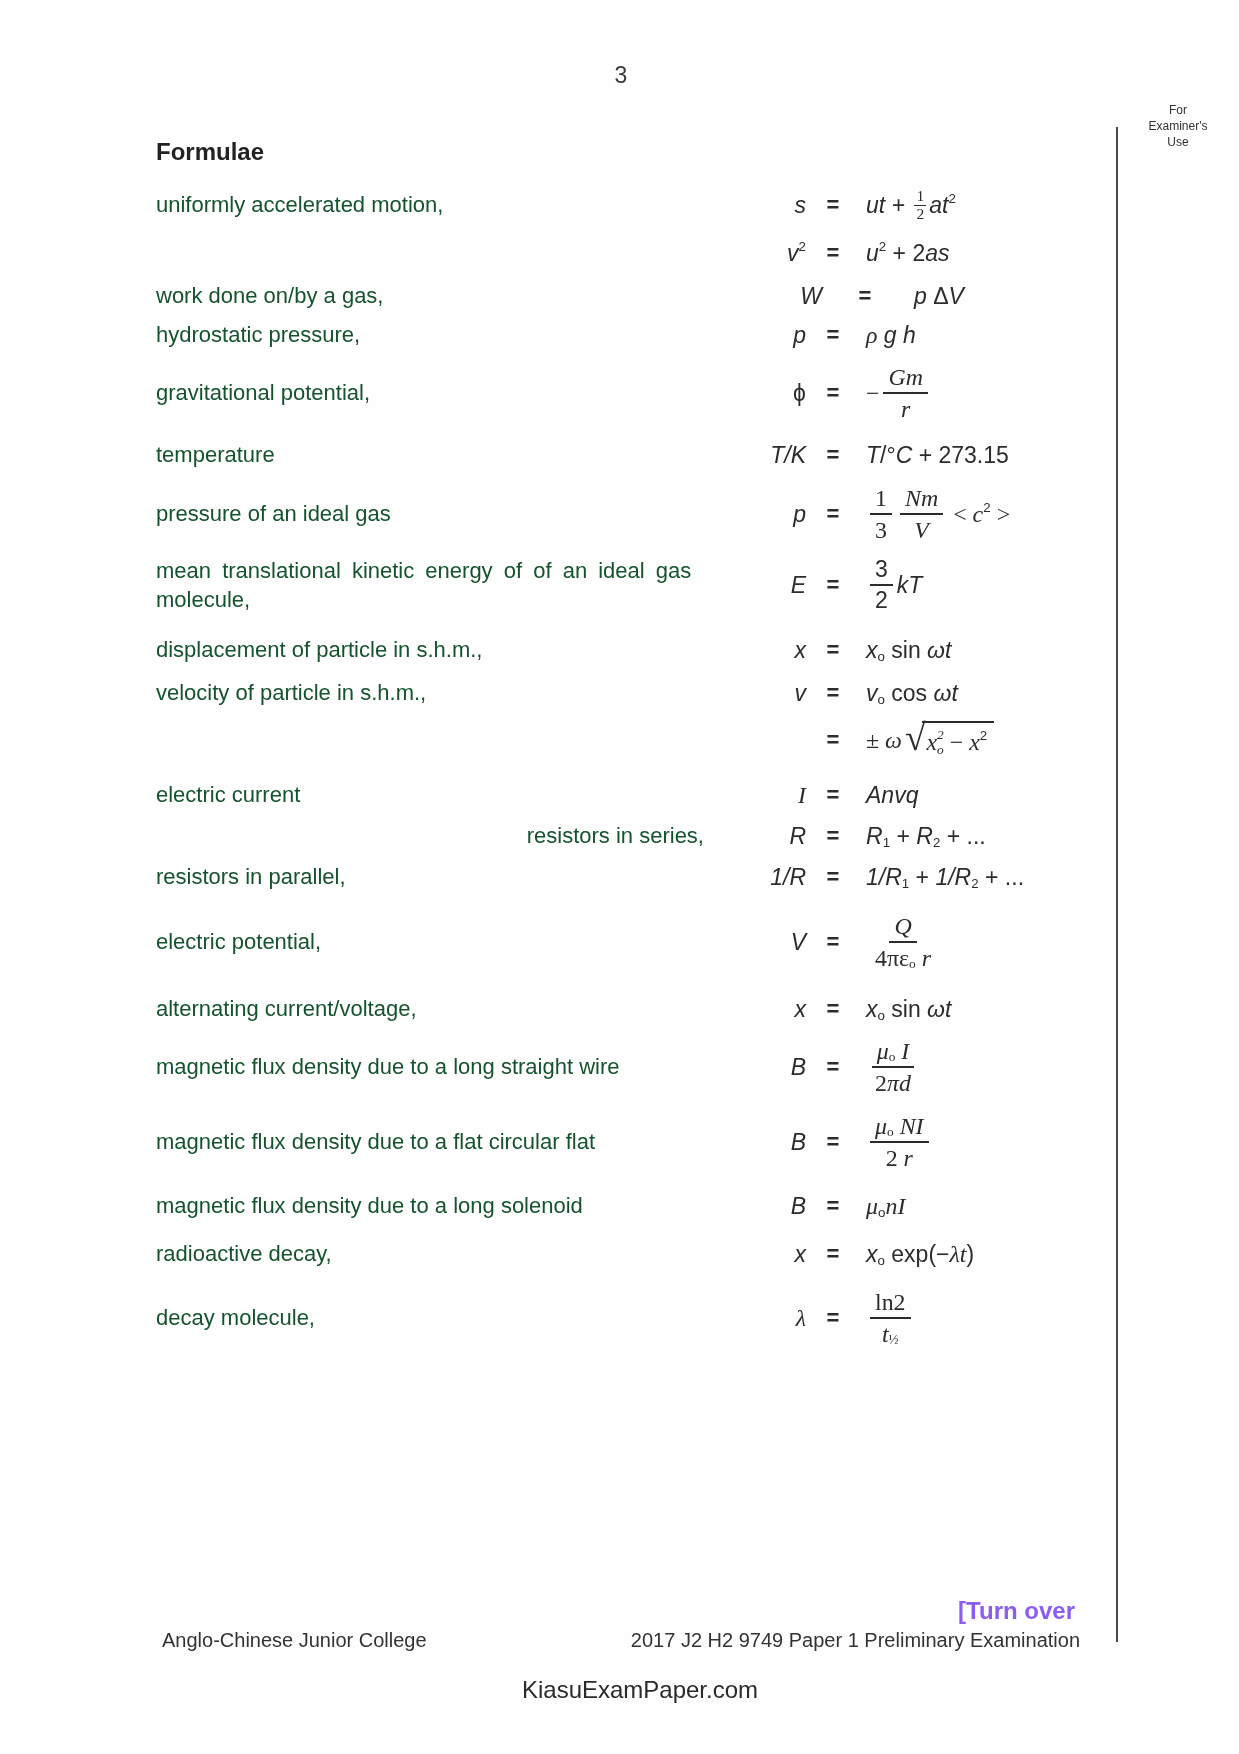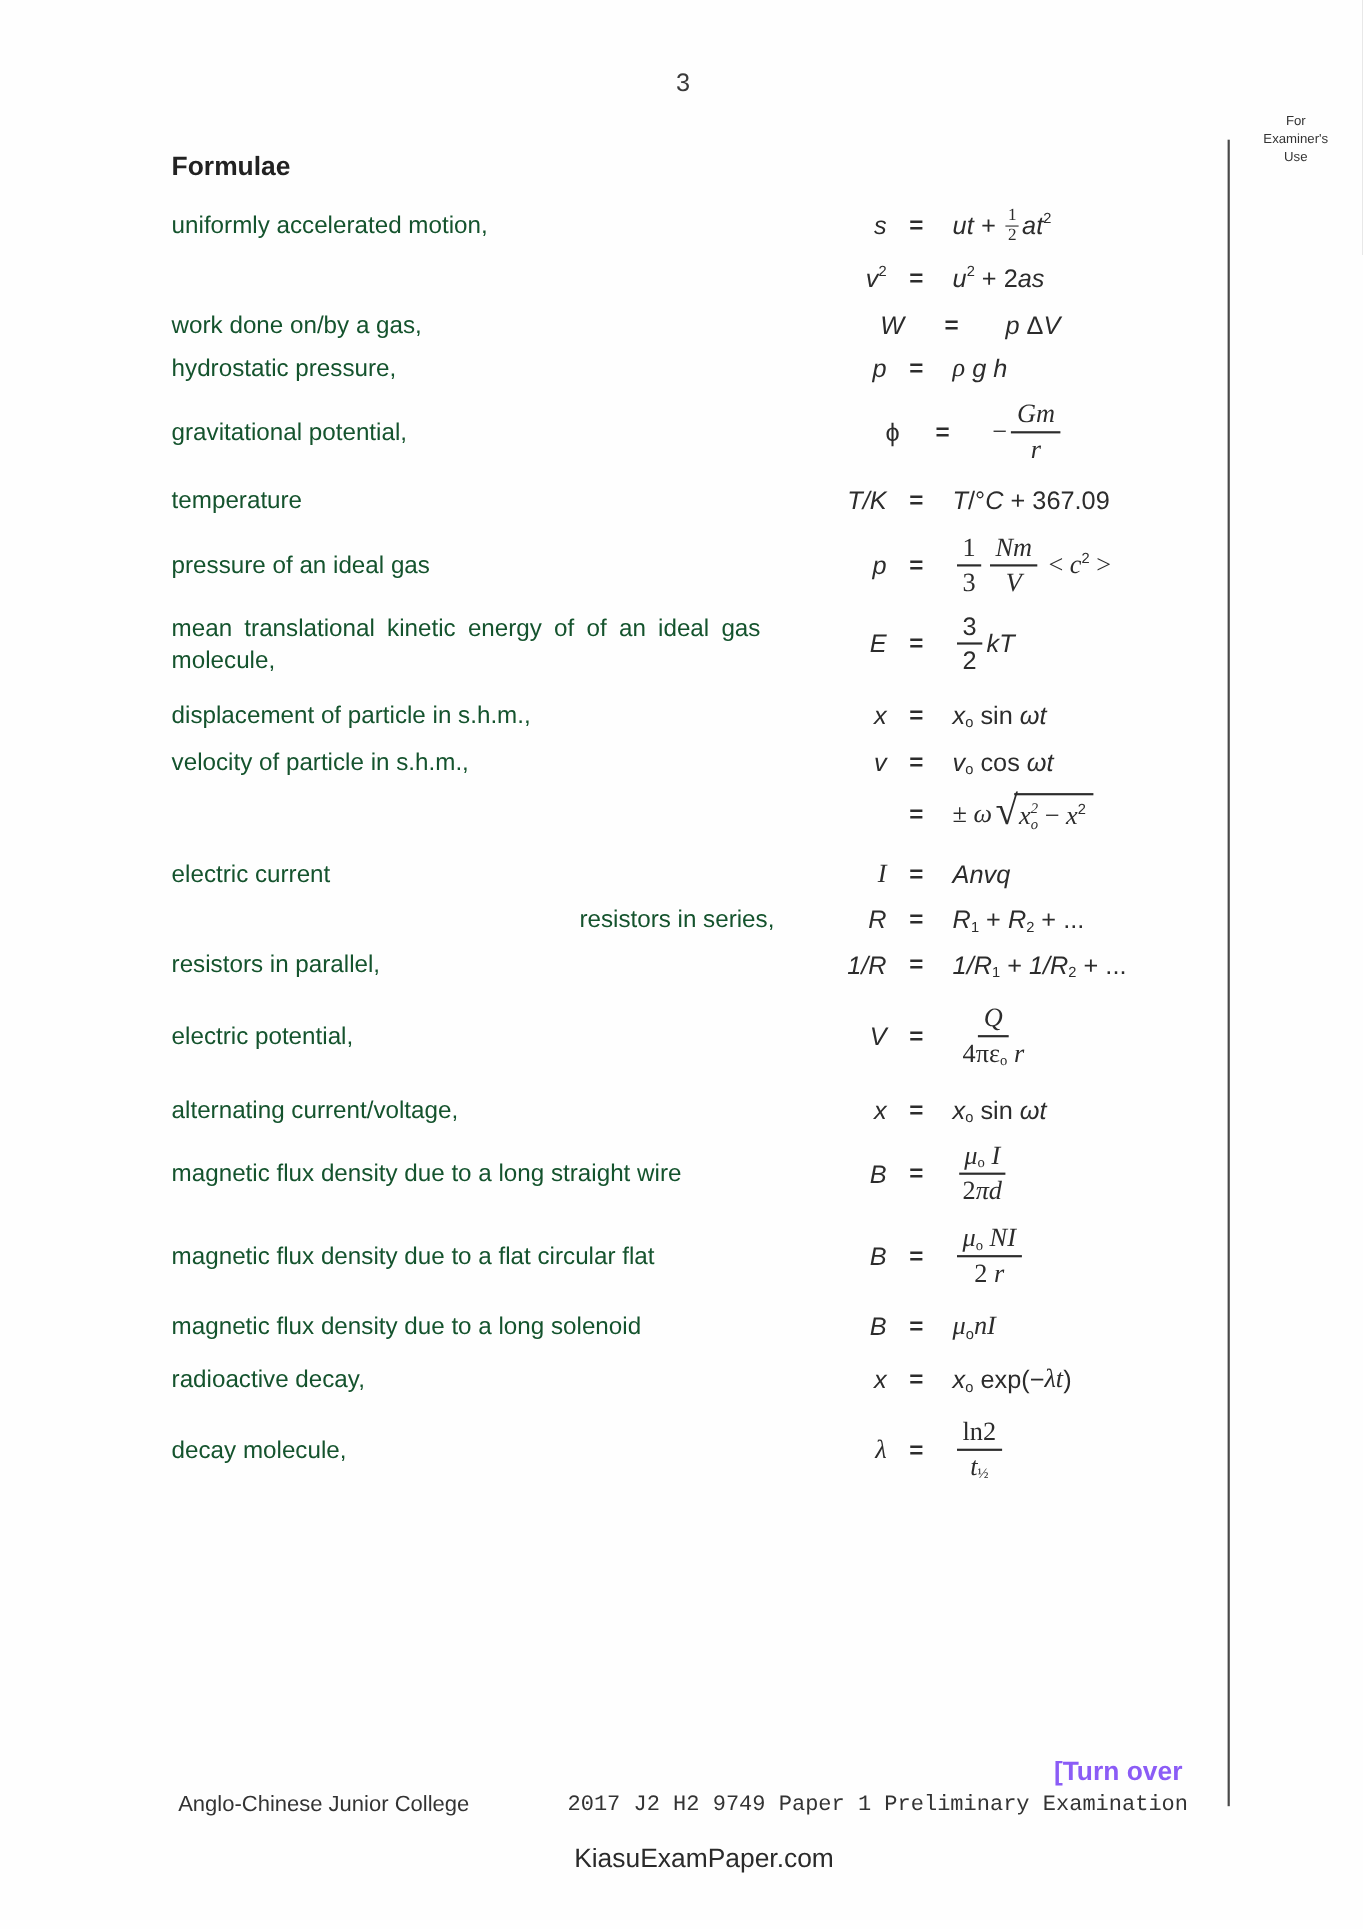--- a/index.html
+++ b/index.html
@@ -58,21 +58,21 @@
   .frac.small .num{border-bottom-width:1.5px;padding:0 2px;}
   .frac.small .den{padding:0 2px;}
   .sqrt{display:inline-flex;margin-left:3px;}
   .sqrt .rad{font-family:"Liberation Serif", serif;font-size:1.62em;line-height:0.8;align-self:center;margin-right:-3px;transform:translateY(-0.05em);}
   .sqrt .radicand{display:flex;align-items:center;border-top:2px solid #2c2c2c;padding:4px 7px 2px 4px;}
   .turnover{
     position:absolute;top:1597px;right:164px;
     font-size:24px;font-weight:bold;color:#8b5cf6;text-align:right;
   }
   .foot-left{position:absolute;top:1629px;left:162px;font-size:20px;color:#333;}
-  .foot-right{position:absolute;top:1629px;right:159px;font-size:20px;color:#333;text-align:right;font-family:Liberation Mono, monospace;}
+  .foot-right{position:absolute;top:1629px;right:159px;font-size:20px;color:#333;text-align:right;}
   .watermark{
     position:absolute;top:1676px;left:0;width:1280px;
     text-align:center;font-size:24px;color:#2a2a2a;
   }
 </style>
 </head>
 <body>
 
 <div class="page">
   <div class="page-number">3</div>
@@ -136,21 +136,21 @@
         </div>
         <div class="sym">
           <span class="i">p</span>
         </div>
         <div class="eqs">=</div>
         <div class="rhs">
           <span class="si">ρ</span>
           <span class="i"> g h</span>
         </div>
       </div>
-      <div class="frow" style="top: 355px; height: 76px; gap: 12px;">
+      <div class="frow" style="top: 355px; height: 76px;">
         <div class="lbl">
           <div class="line">gravitational potential,</div>
         </div>
         <div class="sym">
           <span class="t">ϕ</span>
         </div>
         <div class="eqs">=</div>
         <div class="rhs">
           <span class="sr">−</span>
           <span class="frac serif"><span class="num"><span class="si">Gm</span></span><span class="den"><span class="si">r</span></span></span>
@@ -161,21 +161,21 @@
           <div class="line">temperature</div>
         </div>
         <div class="sym">
           <span class="i">T/K</span>
         </div>
         <div class="eqs">=</div>
         <div class="rhs">
           <span class="i">T</span>
           <span class="t">/°</span>
           <span class="i">C</span>
-          <span class="t"> + 367.09</span>
+          <span class="t"> + 273.15</span>
         </div>
       </div>
       <div class="frow" style="top: 476px; height: 76px;">
         <div class="lbl">
           <div class="line">pressure of an ideal gas</div>
         </div>
         <div class="sym">
           <span class="i">p</span>
         </div>
         <div class="eqs">=</div>

